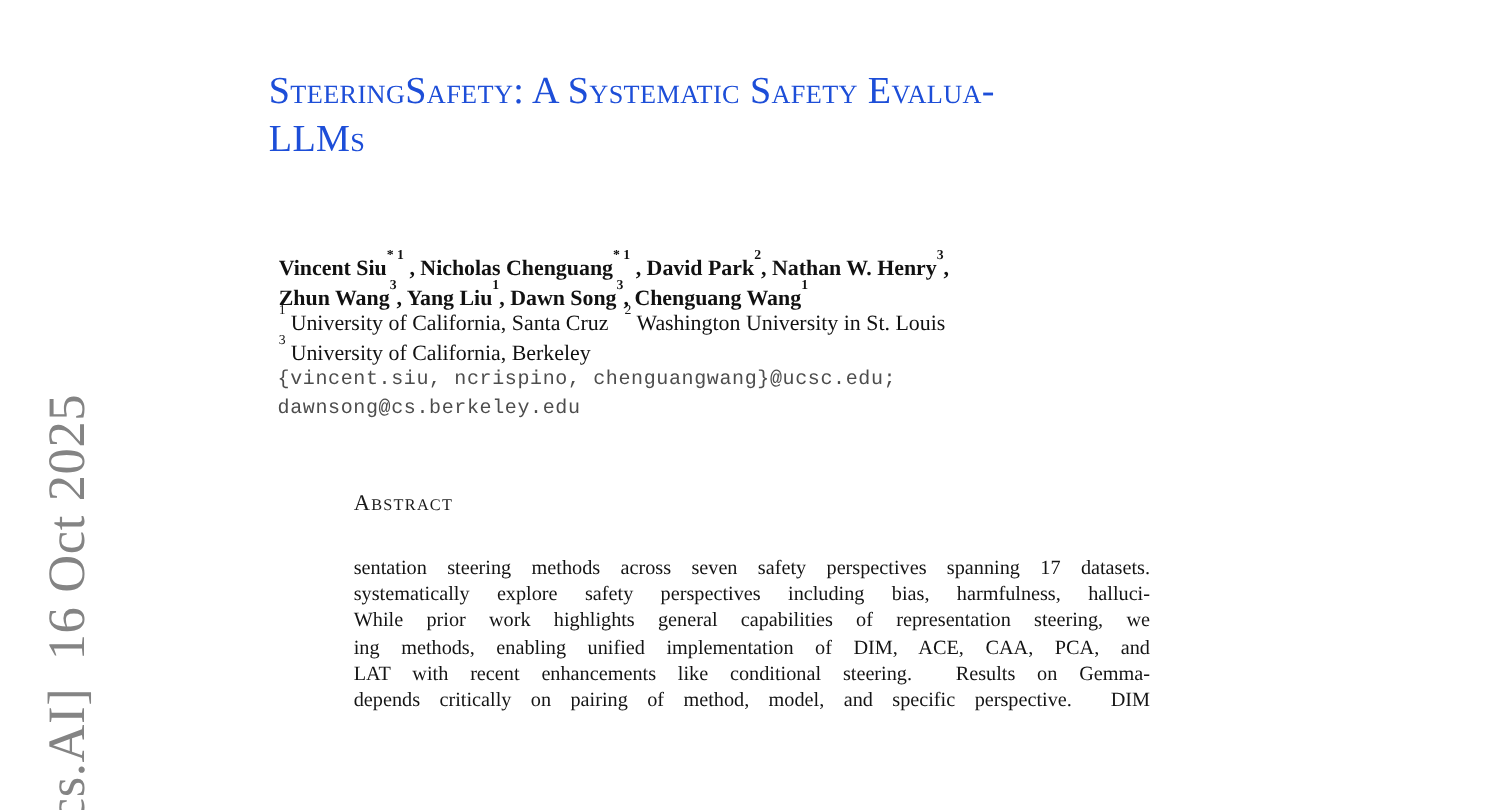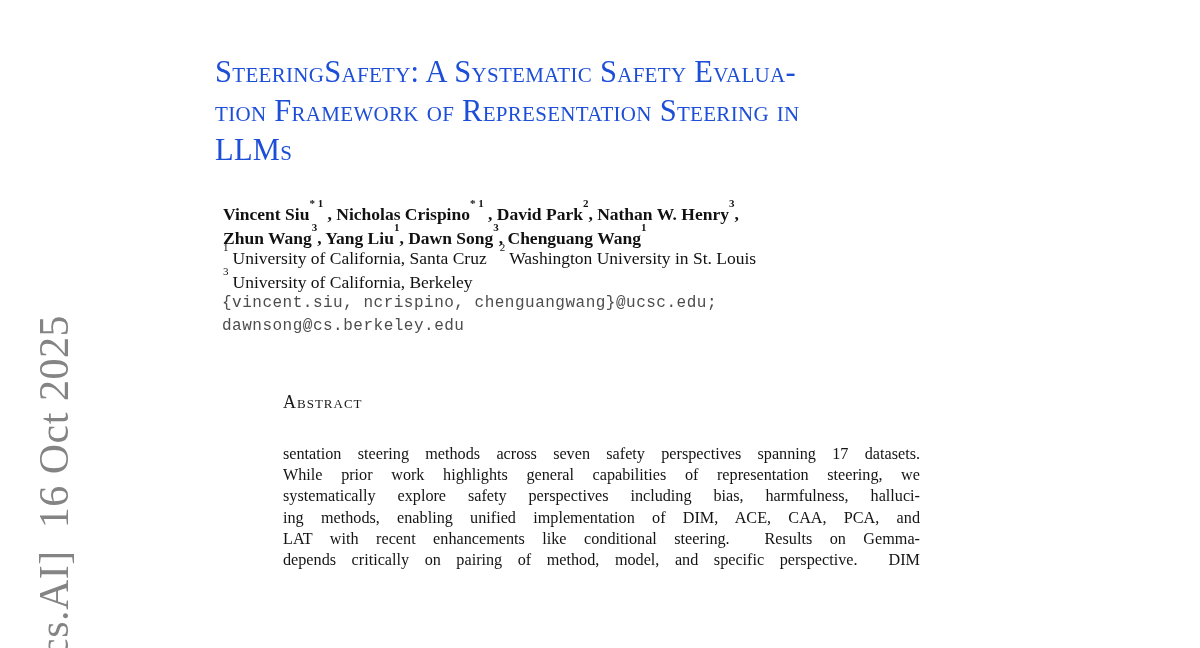--- a/index.html
+++ b/index.html
@@ -96,43 +96,42 @@
 </style>
 </head>
 <body>
 
 <div class="page">
 
   <div class="watermark">cs.AI]&nbsp; 16 Oct 2025</div>
 
   <h1 class="title">
       <span class="tline">SteeringSafety: A Systematic Safety Evalua-</span>
-      <span class="tline">tion Framework of Representation Steering in</span>
       <span class="tline">LLMs</span>
     </h1>
 
   <div class="authors">
-    <div><span><span>Vincent Siu</span><sup class="sup">* 1</sup><span> , </span></span><span><span>Nicholas Crispino</span><sup class="sup">* 1</sup><span> , </span></span><span><span>David Park</span><sup class="sup">2</sup><span>, </span></span><span><span>Nathan W. Henry</span><sup class="sup">3</sup><span>,</span></span></div>
+    <div><span><span>Vincent Siu</span><sup class="sup">* 1</sup><span> , </span></span><span><span>Nicholas Chenguang</span><sup class="sup">* 1</sup><span> , </span></span><span><span>David Park</span><sup class="sup">2</sup><span>, </span></span><span><span>Nathan W. Henry</span><sup class="sup">3</sup><span>,</span></span></div>
     <div><span><span>Zhun Wang</span><sup class="sup">3</sup><span>, </span></span><span><span>Yang Liu</span><sup class="sup">1</sup><span>, </span></span><span><span>Dawn Song</span><sup class="sup">3</sup><span>, </span></span><span><span>Chenguang Wang</span><sup class="sup">1</sup><span></span></span></div>
   </div>
 
   <div class="affils">
     <div><sup class="sup">1</sup><span class="affil-text">University of California, Santa Cruz</span><span class="affil-gap"></span><sup class="sup">2</sup><span class="affil-text">Washington University in St. Louis</span></div>
     <div><sup class="sup">3</sup><span class="affil-text">University of California, Berkeley</span></div>
   </div>
 
   <div class="emails">
     <div>{vincent.siu, ncrispino, chenguangwang}@ucsc.edu;</div>
     <div>dawnsong@cs.berkeley.edu</div>
   </div>
 
   <div class="abs-head">Abstract</div>
 
   <div class="abs-body">
     <div class="abs-line">sentation steering methods across seven safety perspectives spanning 17 datasets.</div>
+    <div class="abs-line">systematically explore safety perspectives including bias, harmfulness, halluci-</div>
     <div class="abs-line">While prior work highlights general capabilities of representation steering, we</div>
-    <div class="abs-line">systematically explore safety perspectives including bias, harmfulness, halluci-</div>
     <div class="abs-line">ing methods, enabling unified implementation of DIM, ACE, CAA, PCA, and</div>
     <div class="abs-line">LAT with recent enhancements like conditional steering.&nbsp; Results on Gemma-</div>
     <div class="abs-line">depends critically on pairing of method, model, and specific perspective.&nbsp; DIM</div>
   </div>
 
 </div>
 
 </body></html>

